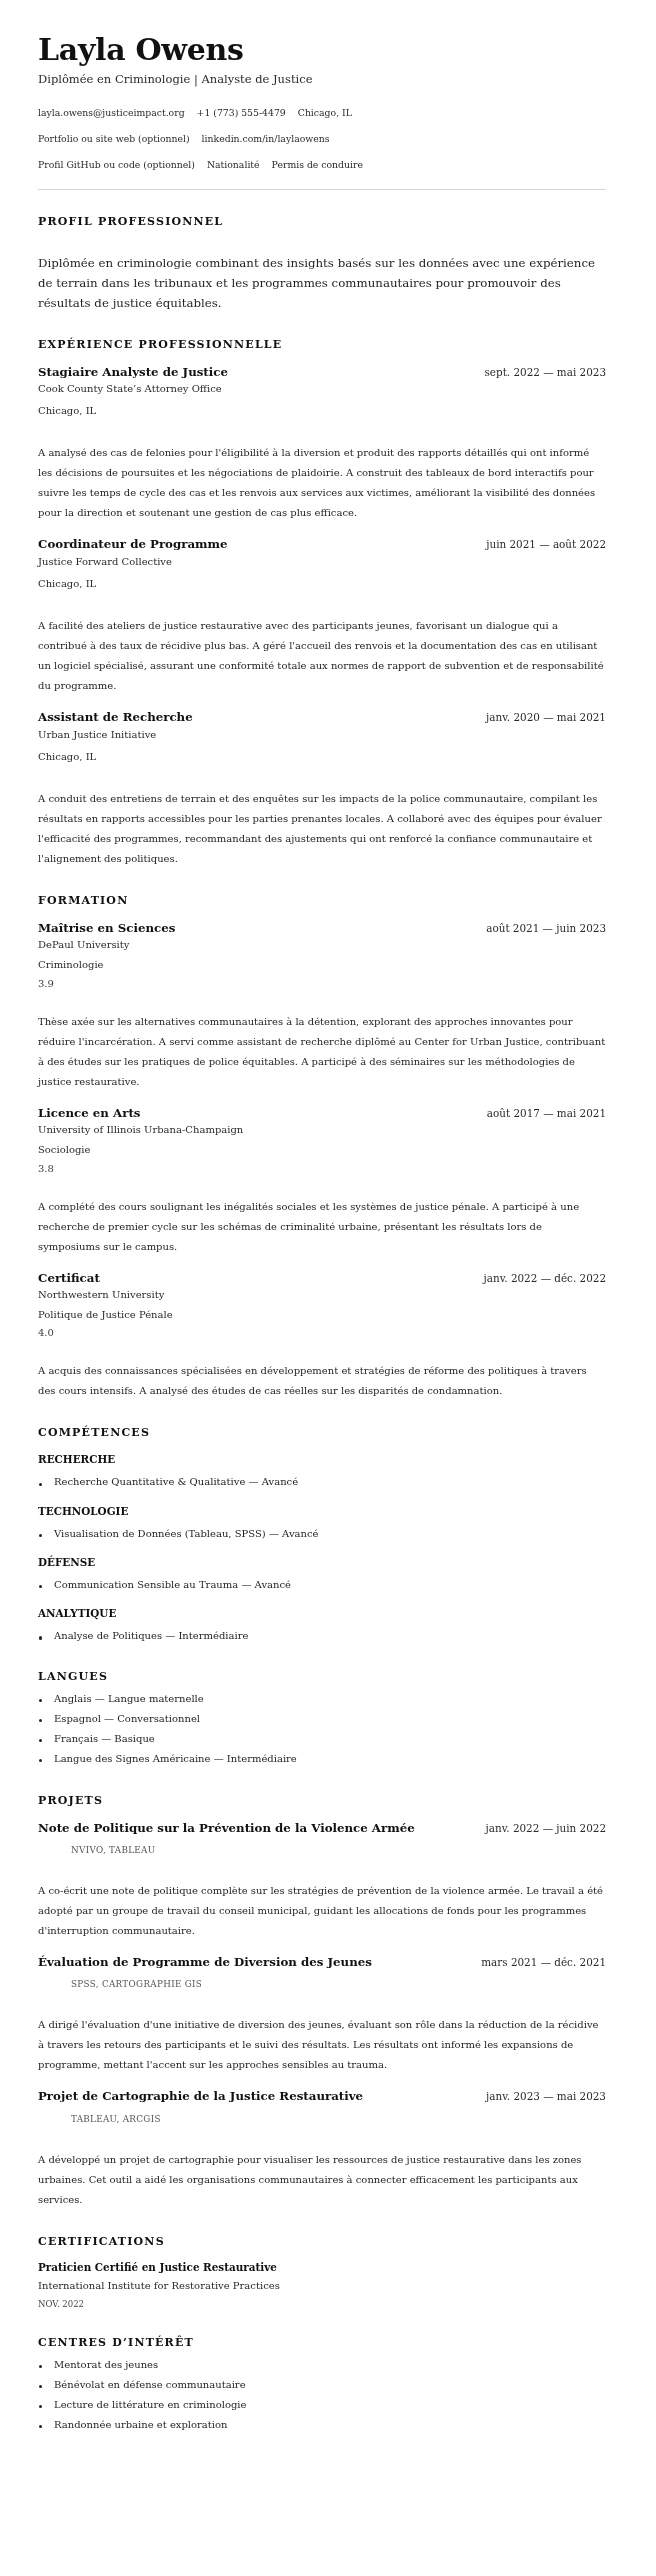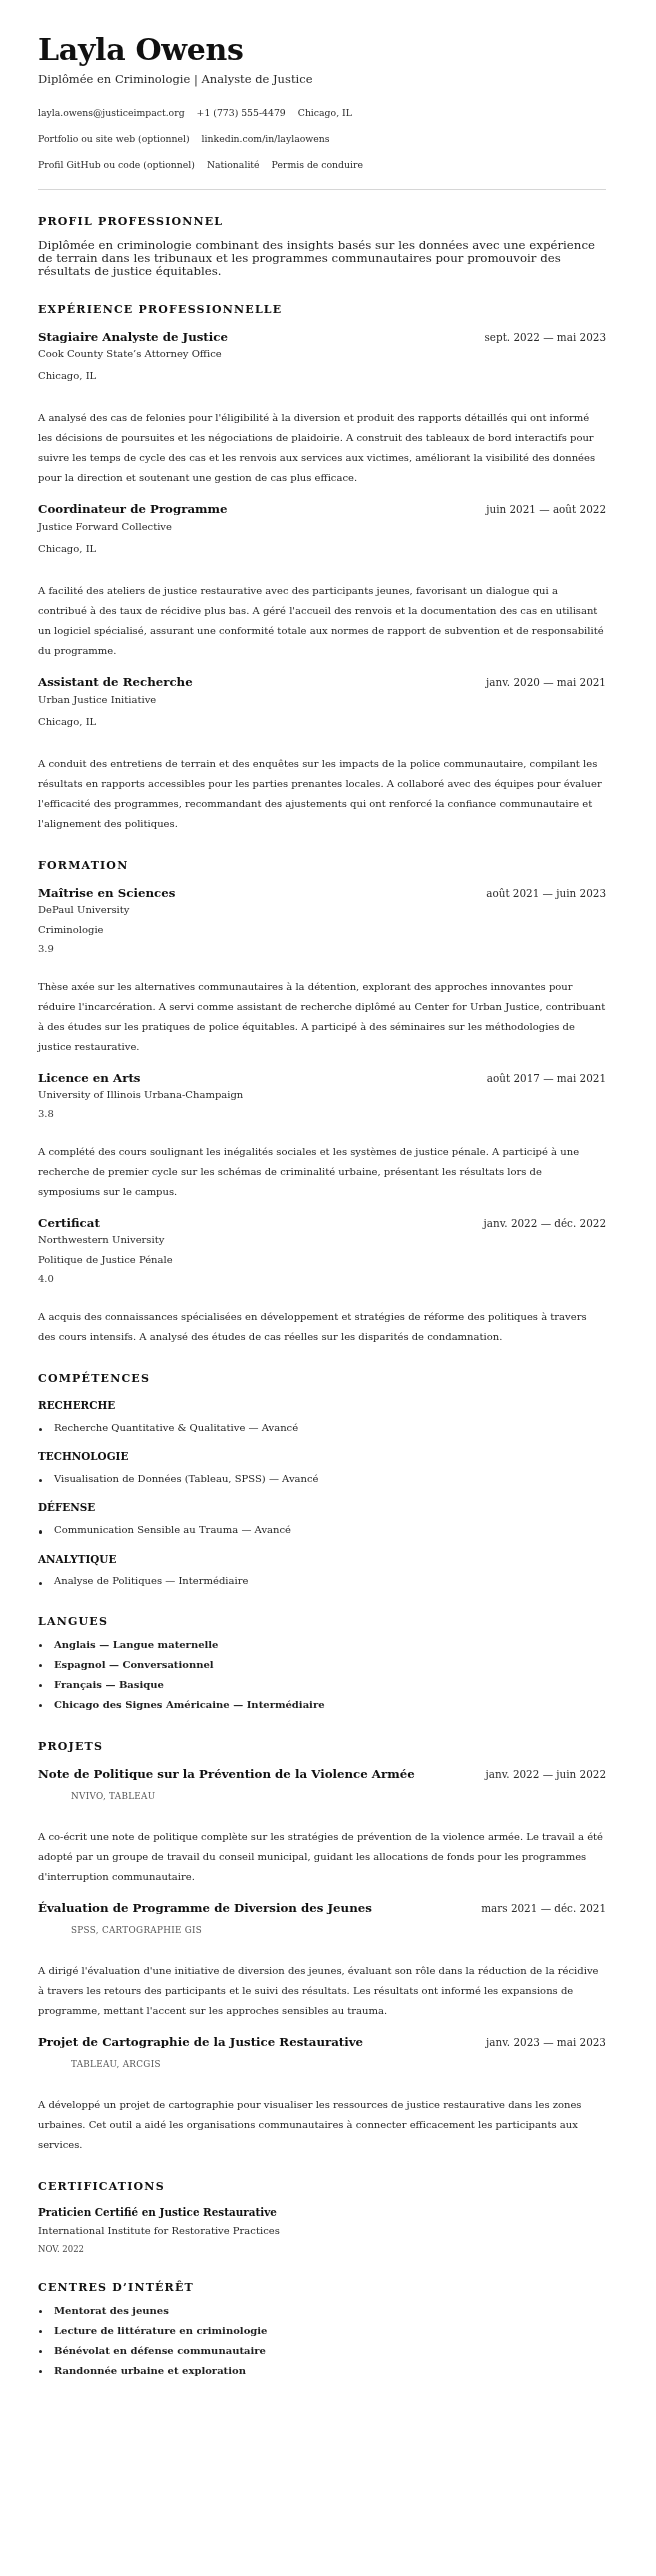--- a/index.html
+++ b/index.html
@@ -19,21 +19,21 @@
   .contact-row { display: flex; flex-wrap: wrap; font-size: 9.3px; color: #2a2a2a; line-height: 26px; text-align: center; }
   .contact-row span { margin-right: 12px; }
   .divider { margin-top: 11px; height: 1.1px; background: #d6d6d6; border: 0; }
 
   
   .section { margin-top: 26px; }
   .section-title {
     font-size: 11px; font-weight: bold; letter-spacing: 1.2px; text-transform: uppercase;
     color: #111; line-height: 12px;
   }
-  .summary { font-size: 11.8px; line-height: 13px; color: #1f1f1f; margin-top: 11px; }
+  .summary { font-size: 11.8px; line-height: 20px; color: #1f1f1f; margin-top: 25px; }
 
   .entry { margin-top: 13px; }
   .entry:first-of-type { margin-top: 13px; }
   .entry-head { display: flex; justify-content: space-between; align-items: baseline; gap: 36px; }
   .entry-title { font-size: 11.8px; font-weight: bold; color: #111; line-height: 16.4px; }
   .entry-date { font-size: 10.4px; color: #2a2a2a; line-height: 15.3px; white-space: nowrap; }
   .entry-org { font-size: 10px; color: #2a2a2a; line-height: 15.3px; margin-top: 1.1px; }
   .entry-loc { font-size: 10px; color: #2a2a2a; line-height: 15.3px; margin-top: 6.6px; }
   .entry-sub { font-size: 10px; color: #2a2a2a; line-height: 15.3px; margin-top: 4.4px; }
   .entry-gpa { font-size: 10px; color: #3a3a3a; line-height: 13px; margin-top: 4.4px; }
@@ -47,21 +47,21 @@
   .skill-cat { margin-top: 13px; }
   .skill-cat-title { font-size: 10.4px; font-weight: bold; color: #111; line-height: 15.3px; text-transform: uppercase; }
   ul.bullets { list-style: none; margin-top: 7.7px; }
   ul.bullets li { font-size: 10px; color: #1f1f1f; line-height: 20px; position: relative; padding-left: 16px; }
   ul.bullets li::before {
     content: ""; position: absolute; left: 1.1px; top: 9.3px; width: 3.3px; height: 3.3px; border-radius: 50%; background: #222;
   }
   .skill-cat ul.bullets { margin-top: 5.5px; }
   .skill-cat ul.bullets li { line-height: 17.5px; }
   .lang ul.bullets { margin-top: 6.6px; }
-  .lang ul.bullets li { line-height: 20px; font-weight: bold; }
+  .lang ul.bullets li { line-height: 20px; }
 
   .cert-title { font-size: 10.4px; font-weight: bold; color: #111; line-height: 15.3px; margin-top: 12px; }
   .cert-org { font-size: 10px; color: #2a2a2a; line-height: 15.3px; margin-top: 3.3px; }
   .cert-date { font-size: 8.5px; color: #444; text-transform: uppercase; line-height: 13px; margin-top: 4.4px; }
 </style>
 </head>
 <body>
 
 <div class="page">
 
@@ -139,20 +139,21 @@
       <div class="entry-gpa">3.9</div>
       <p class="entry-desc">Thèse axée sur les alternatives communautaires à la détention, explorant des approches innovantes pour réduire l'incarcération. A servi comme assistant de recherche diplômé au Center for Urban Justice, contribuant à des études sur les pratiques de police équitables. A participé à des séminaires sur les méthodologies de justice restaurative.</p>
     </div>
 
     <div class="entry">
       <div class="entry-head">
         <div class="entry-title">Licence en Arts</div>
         <div class="entry-date">août 2017 — mai 2021</div>
       </div>
       <div class="entry-org">University of Illinois Urbana-Champaign</div>
+      <div class="entry-sub">Sociologie</div>
       <div class="entry-gpa">3.8</div>
       <p class="entry-desc">A complété des cours soulignant les inégalités sociales et les systèmes de justice pénale. A participé à une recherche de premier cycle sur les schémas de criminalité urbaine, présentant les résultats lors de symposiums sur le campus.</p>
     </div>
 
     <div class="entry">
       <div class="entry-head">
         <div class="entry-title">Certificat</div>
         <div class="entry-date">janv. 2022 — déc. 2022</div>
       </div>
       <div class="entry-org">Northwestern University</div>
@@ -190,21 +191,21 @@
       </ul>
     </div>
   </section>
 
   <section class="section lang">
     <h2 class="section-title">Langues</h2>
     <ul class="bullets">
       <li>Anglais — Langue maternelle</li>
       <li>Espagnol — Conversationnel</li>
       <li>Français — Basique</li>
-      <li>Chicago des Signes Américaine — Intermédiaire</li>
+      <li>Langue des Signes Américaine — Intermédiaire</li>
     </ul>
   </section>
 
   <section class="section proj">
     <h2 class="section-title">Projets</h2>
 
     <div class="entry">
       <div class="entry-head">
         <div class="entry-title">Note de Politique sur la Prévention de la Violence Armée</div>
         <div class="entry-date">janv. 2022 — juin 2022</div>
@@ -238,20 +239,20 @@
       <div class="cert-title">Praticien Certifié en Justice Restaurative</div>
       <div class="cert-org">International Institute for Restorative Practices</div>
       <div class="cert-date">nov. 2022</div>
     </div>
   </section>
 
   <section class="section lang">
     <h2 class="section-title">Centres d’intérêt</h2>
     <ul class="bullets">
       <li>Mentorat des jeunes</li>
+      <li>Bénévolat en défense communautaire</li>
       <li>Lecture de littérature en criminologie</li>
-      <li>Bénévolat en défense communautaire</li>
       <li>Randonnée urbaine et exploration</li>
     </ul>
   </section>
 
 </div>
 
 
 </body></html>

